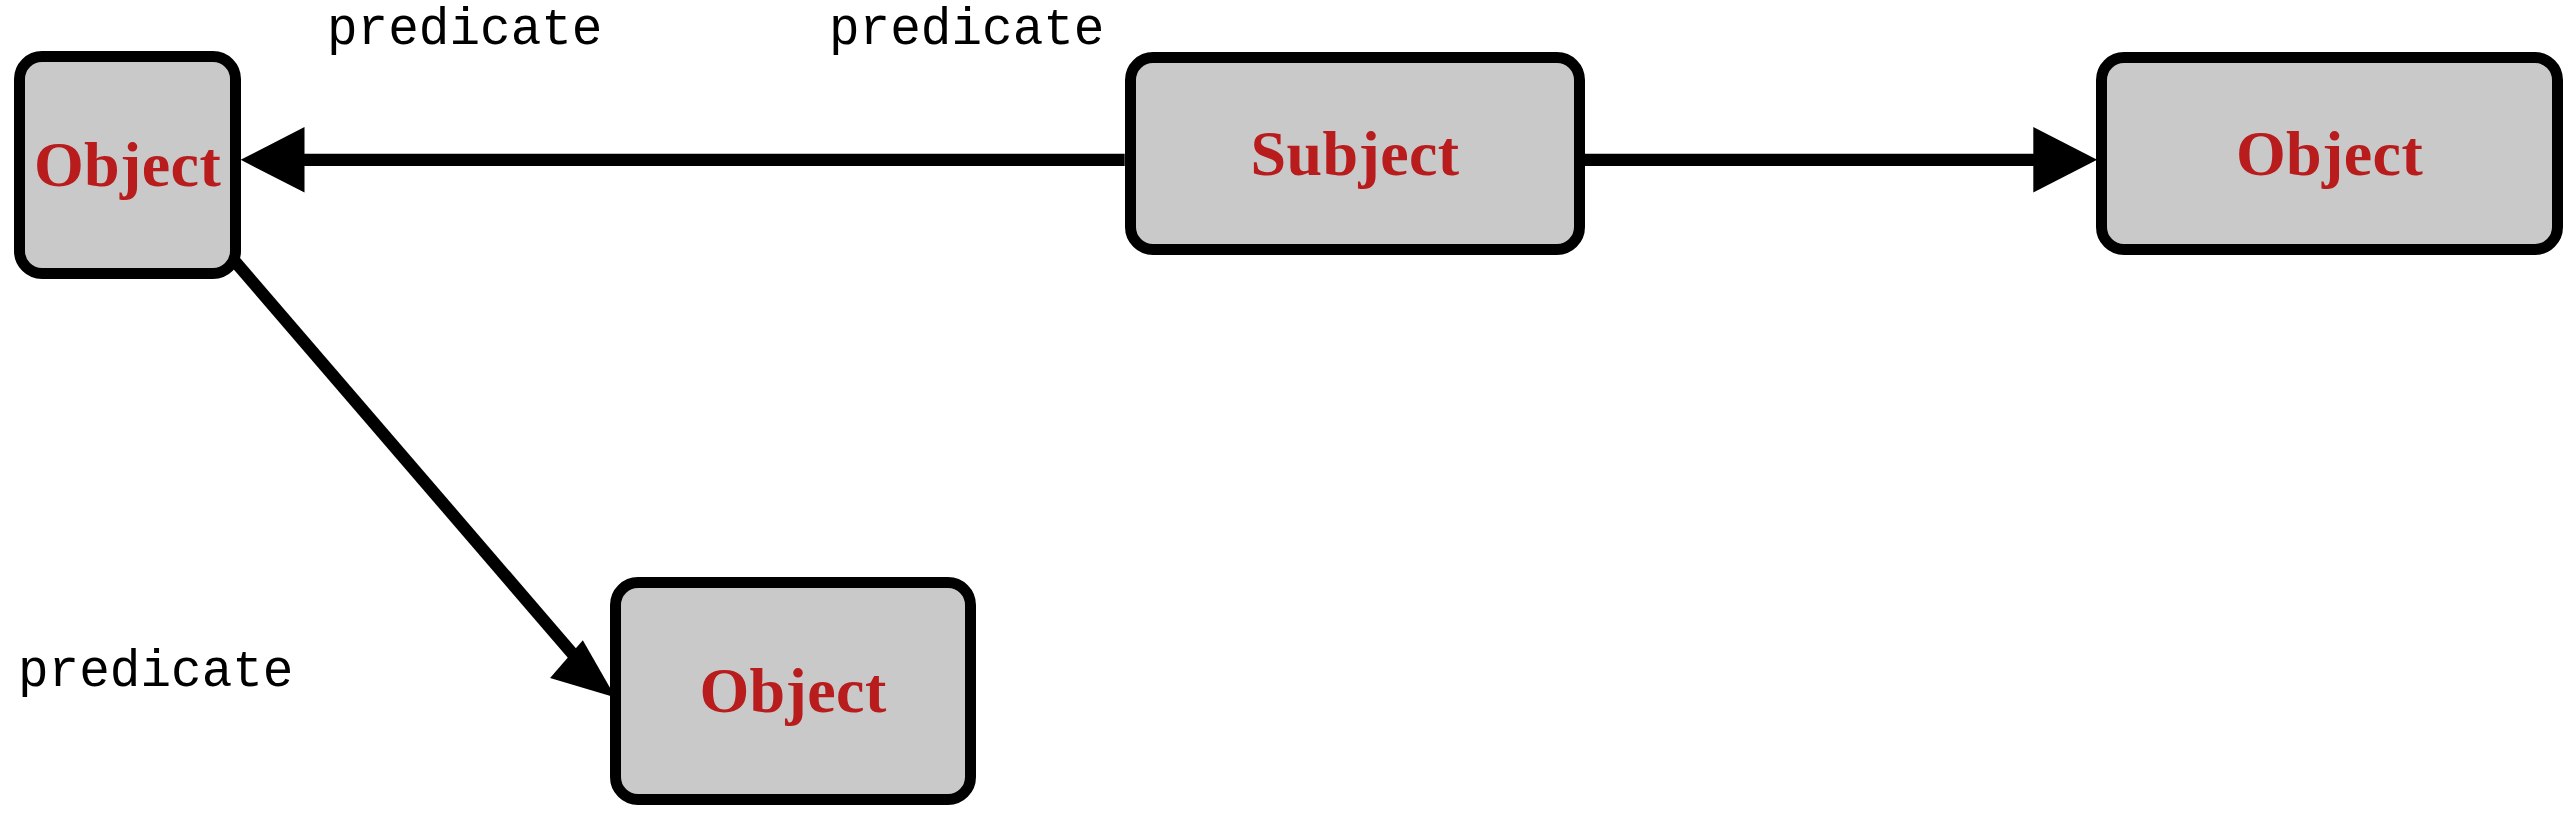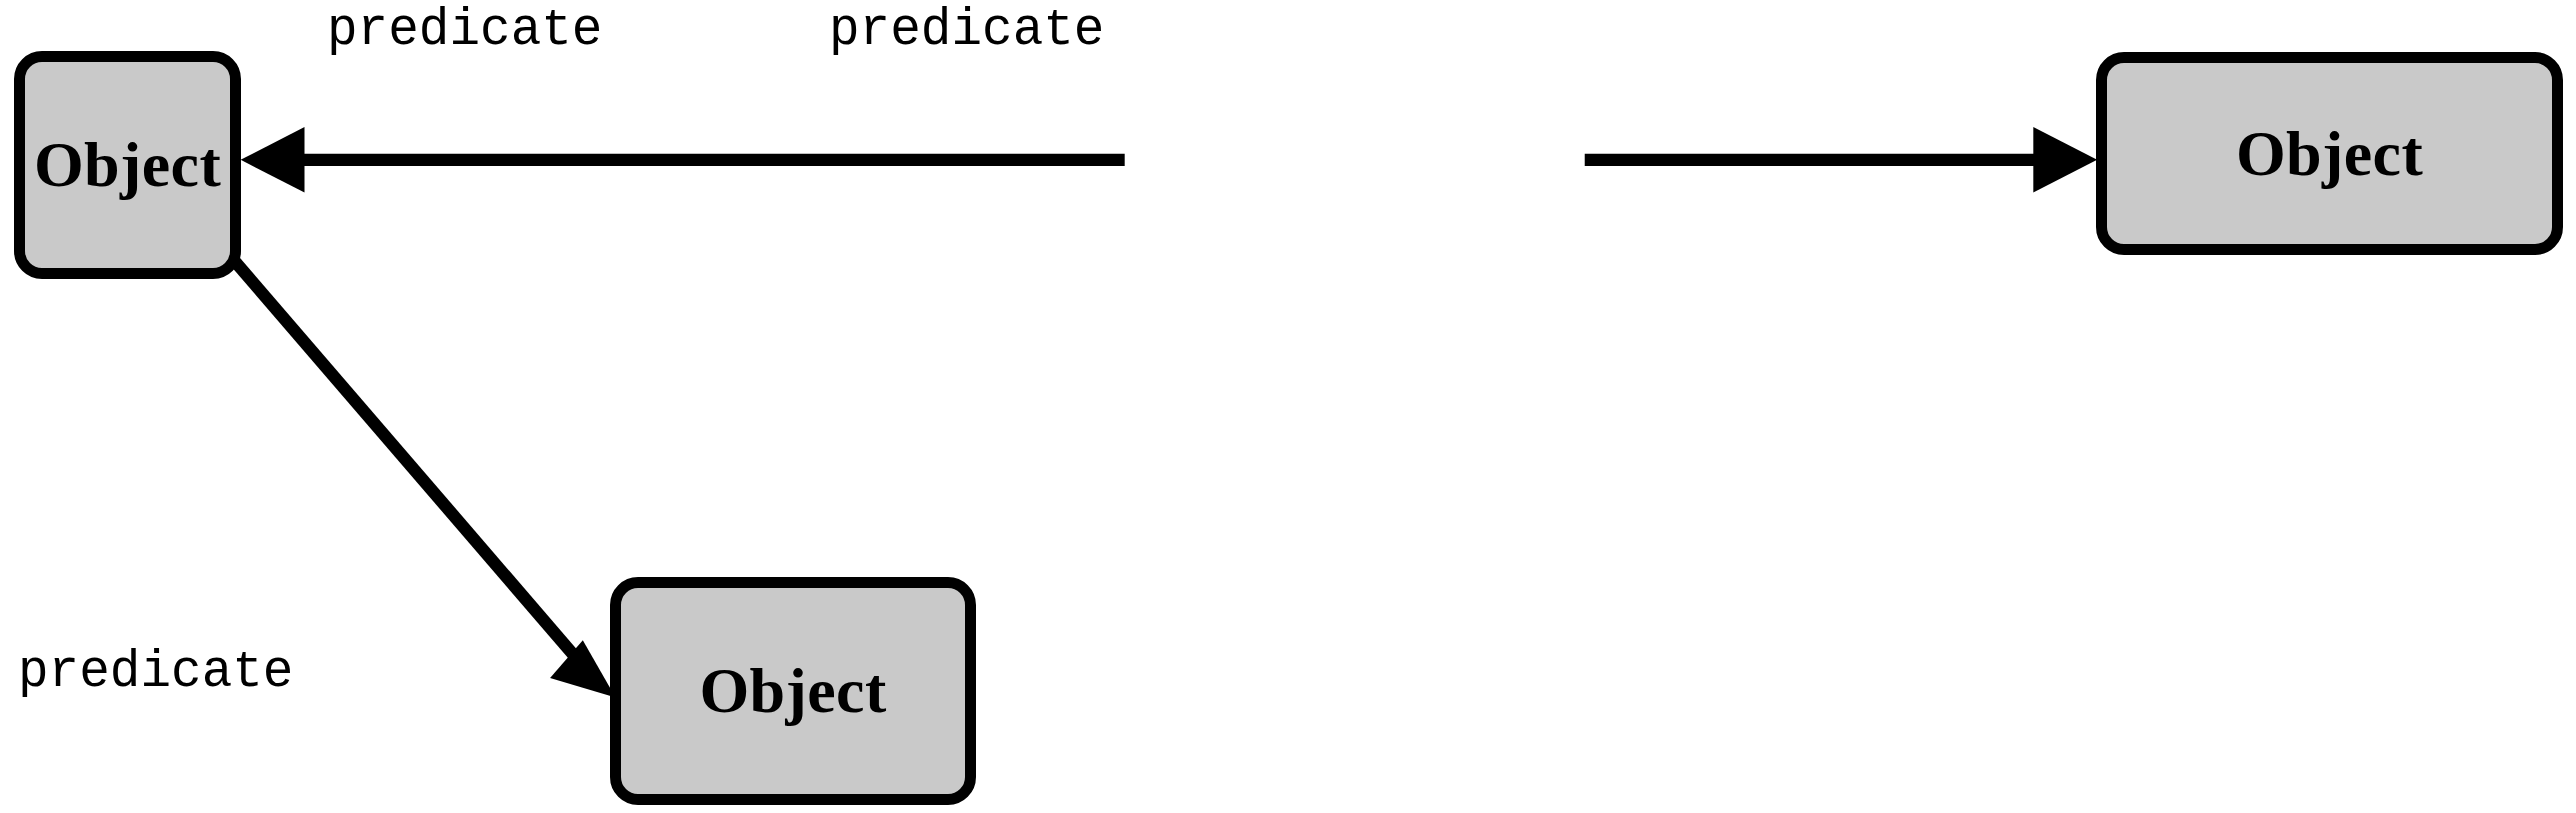--- a/index.html
+++ b/index.html
@@ -28,21 +28,21 @@
     display: flex;
     align-items: center;
     justify-content: center;
     z-index: 3;
   }
   .node-label {
     font-family: "Liberation Serif", "DejaVu Serif", serif;
     font-weight: bold;
     font-size: 64px;
     line-height: 1;
-    color: #000000;
+    color: #b91c1c;
     letter-spacing: 0.4px;
     white-space: nowrap;
     user-select: none;
   }
   #node-object-left  { left: 14px;   top: 51px;  width: 227px; height: 228px; }
   #node-subject      { left: 1125px; top: 52px;  width: 460px; height: 203px; }
   #node-object-right { left: 2096px; top: 52px;  width: 467px; height: 203px; }
   #node-object-bottom{ left: 610px;  top: 577px; width: 366px; height: 228px; }
 
   
@@ -91,20 +91,23 @@
     <g>
       <line x1="150" y1="160" x2="706" y2="806" stroke="#000000" stroke-width="15"></line>
       <polygon points="752,852 672,828 712,782" fill="#000000"></polygon>
     </g>
   </svg>
 
   <div class="node" id="node-object-left">
     <span class="node-label">Object</span>
   </div>
 
+  <div class="node" id="node-subject">
+    <span class="node-label">Subject</span>
+  </div>
 
   <div class="node" id="node-object-right">
     <span class="node-label">Object</span>
   </div>
 
   <div class="node" id="node-object-bottom">
     <span class="node-label">Object</span>
   </div>
 
   <div class="edge-label" id="label-predicate-left">predicate</div>

